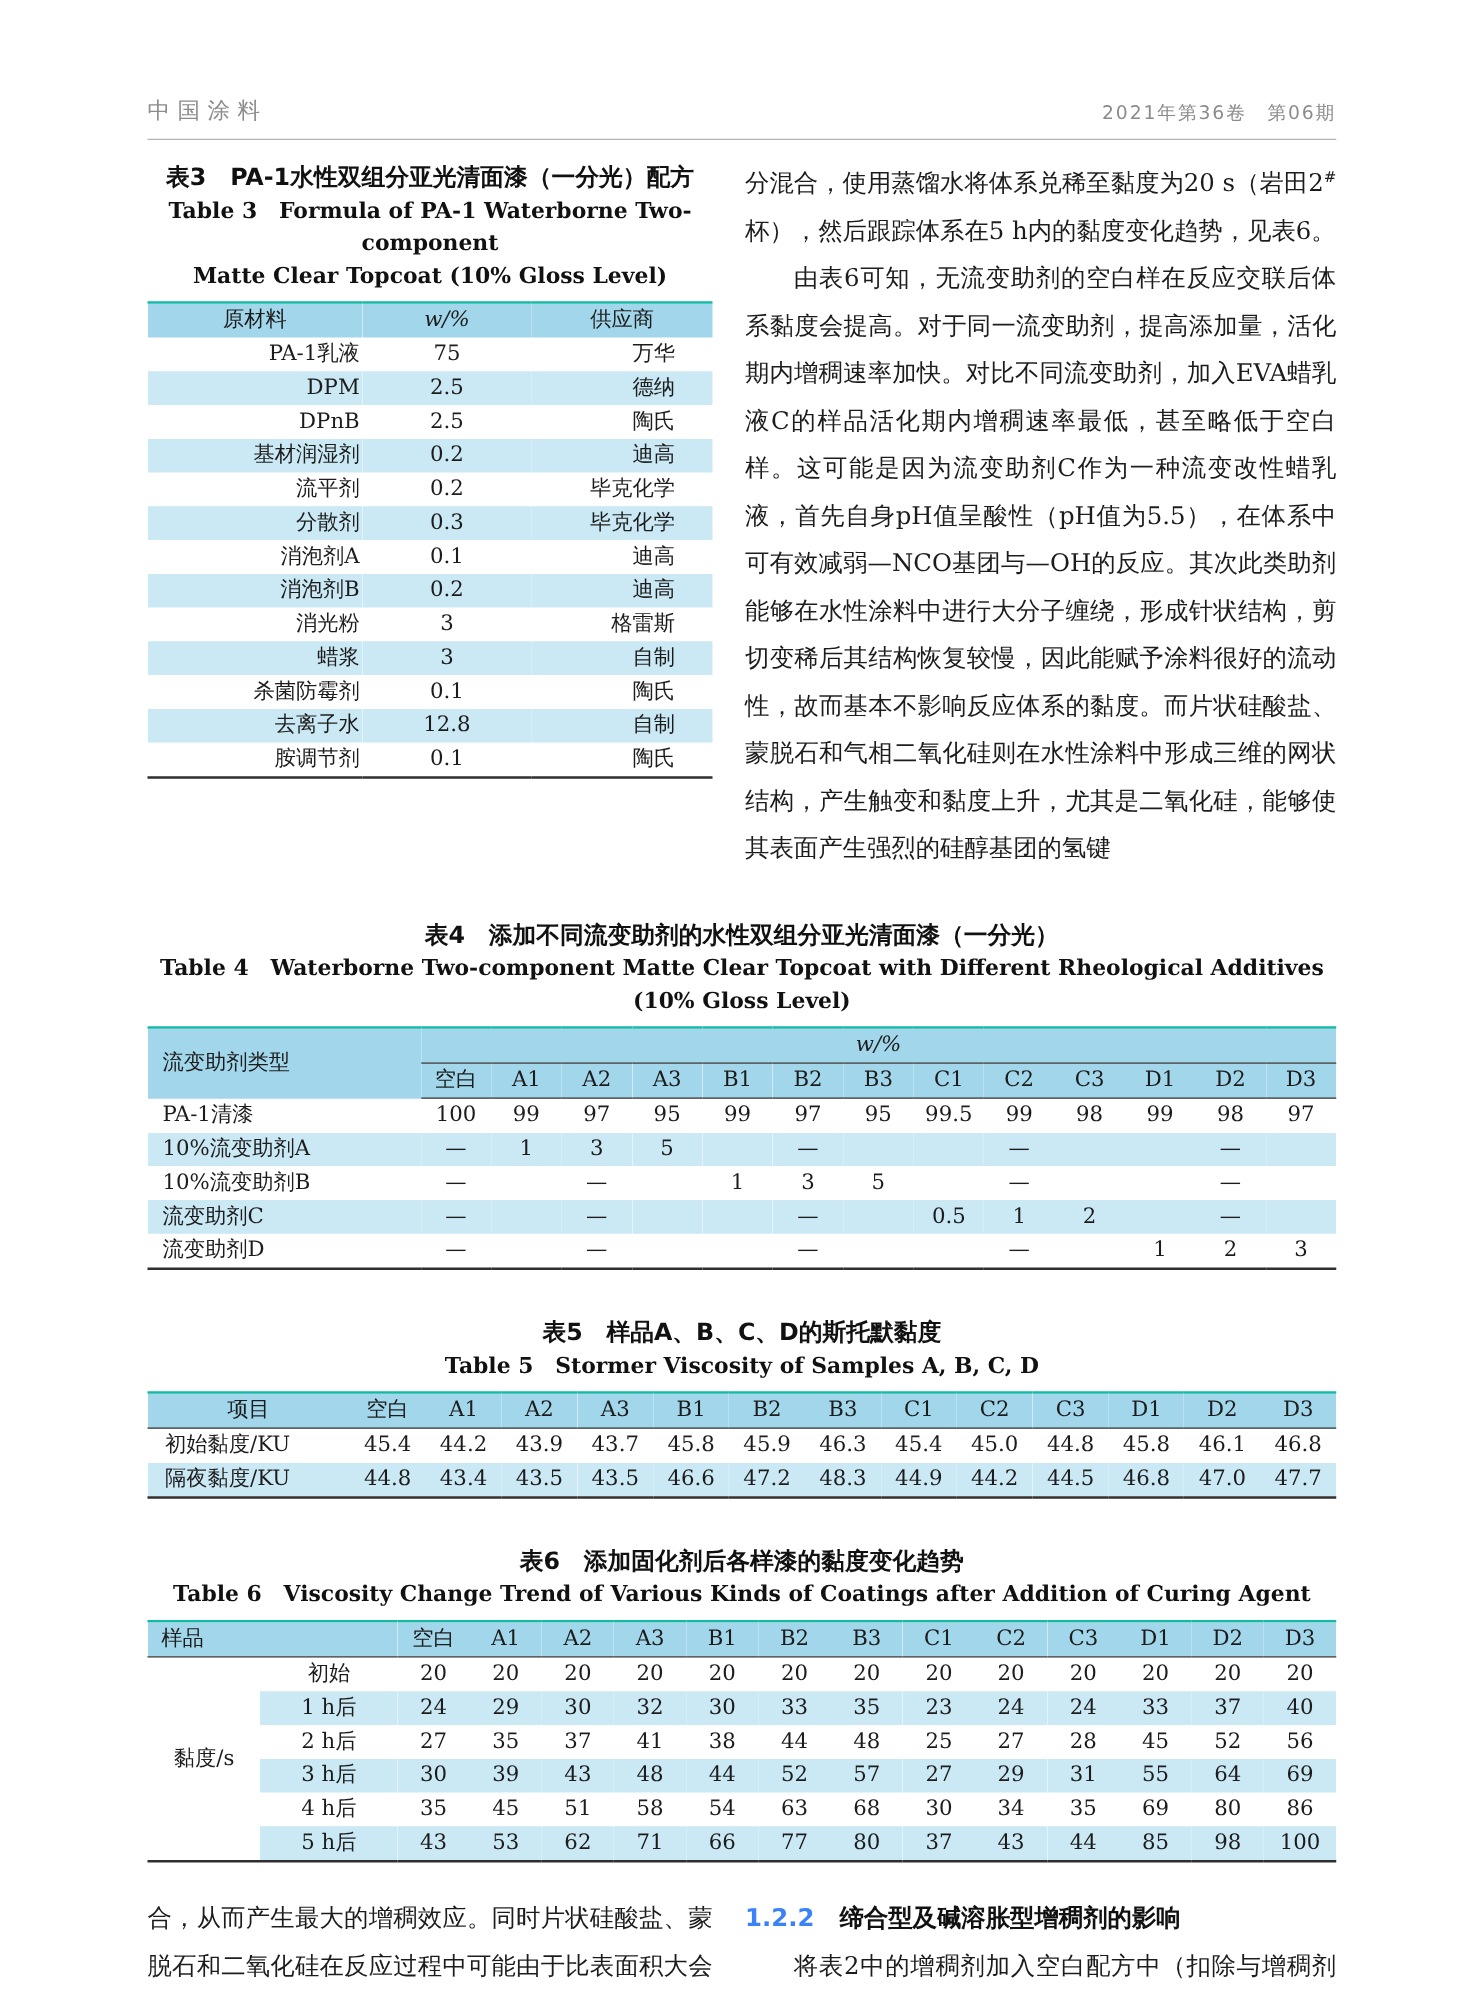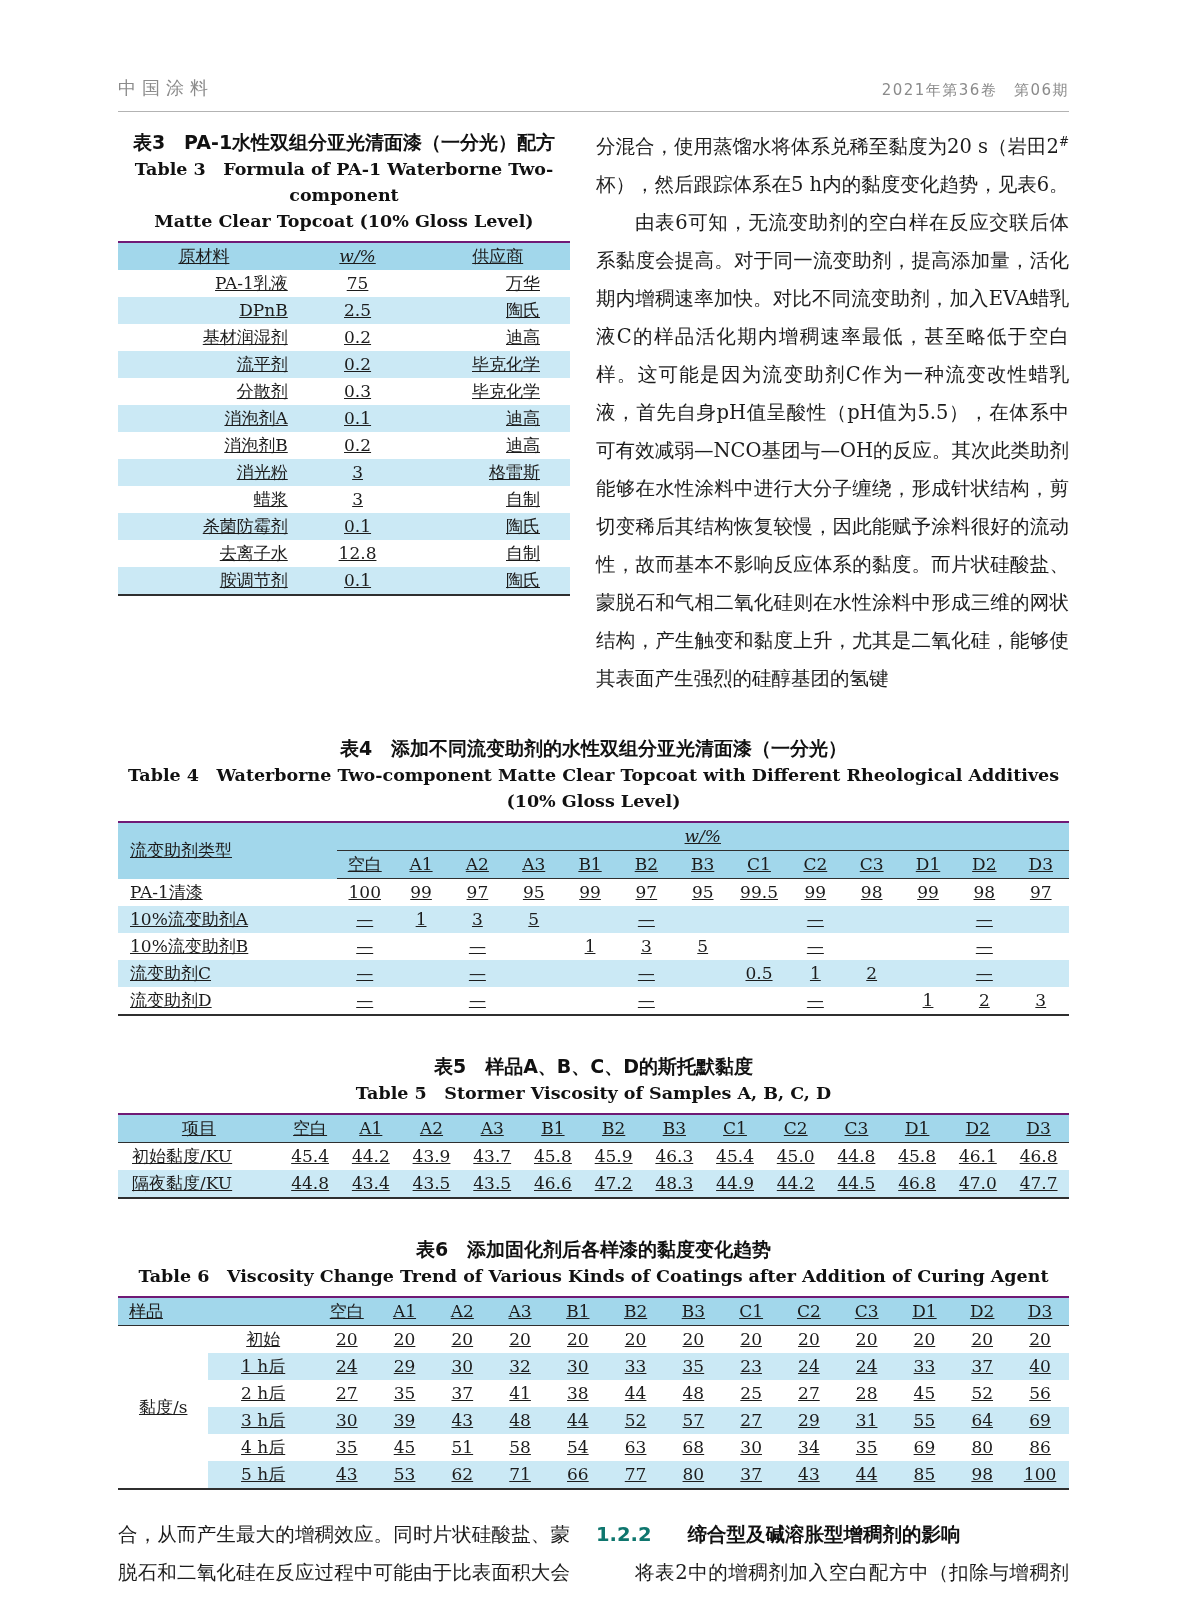--- a/index.html
+++ b/index.html
@@ -44,24 +44,23 @@
   .tt-en {
     text-align:center; font-weight:bold; font-size:17.5px; line-height:26px;
     font-family:"DejaVu Serif","Liberation Serif",serif;
     color:#111;
   }
 
   
   table {
     border-collapse:collapse; width:100%; table-layout:fixed;
     font-size:17px;
-    border-top:2px solid #701a75;
+    border-top:2px solid #14b8a6;
     border-bottom:2px solid #2f2f2f;
     margin-top:7px;
-    text-decoration:underline;
   }
   th,td {
     padding:2px 2px; height:23px; line-height:23px;
     text-align:center; font-weight:normal;
     white-space:nowrap; overflow:hidden;
   }
   thead th { background:#a2d7eb; }
   tbody tr:nth-child(even) td { background:#cbe9f5; }
 
   
@@ -83,21 +82,21 @@
   #table6 thead th:first-child { text-align:left; padding-left:11px; }
   #table6 thead tr:last-child th { border-bottom:1px solid #2f2f2f; }
 
   .tsec { margin-top:36px; }
 
   
   .sec-head {
     font-family:"DejaVu Sans","Liberation Sans",sans-serif;
     font-weight:bold; font-size:19.5px; line-height:38px;
   }
-  .sec-num { color:#0f766e; margin-right:36px; }
+  .sec-num { color:#3b82f6; margin-right:20px; }
   .sec-title { color:#111; }
 </style>
 </head>
 <body>
 
 <div class="page">
 
   <div class="pagehead">
     <span class="jname">中国涂料</span>
     <span class="issue">2021年第36卷　第06期</span>
@@ -119,20 +118,25 @@
               <th>原材料</th>
               <th>w/%</th>
               <th>供应商</th>
             </tr>
           </thead>
           <tbody>
             <tr>
               <td>PA-1乳液</td>
               <td>75</td>
               <td>万华</td>
+            </tr>
+            <tr>
+              <td>DPM</td>
+              <td>2.5</td>
+              <td>德纳</td>
             </tr>
             <tr>
               <td>DPnB</td>
               <td>2.5</td>
               <td>陶氏</td>
             </tr>
             <tr>
               <td>基材润湿剂</td>
               <td>0.2</td>
               <td>迪高</td>

